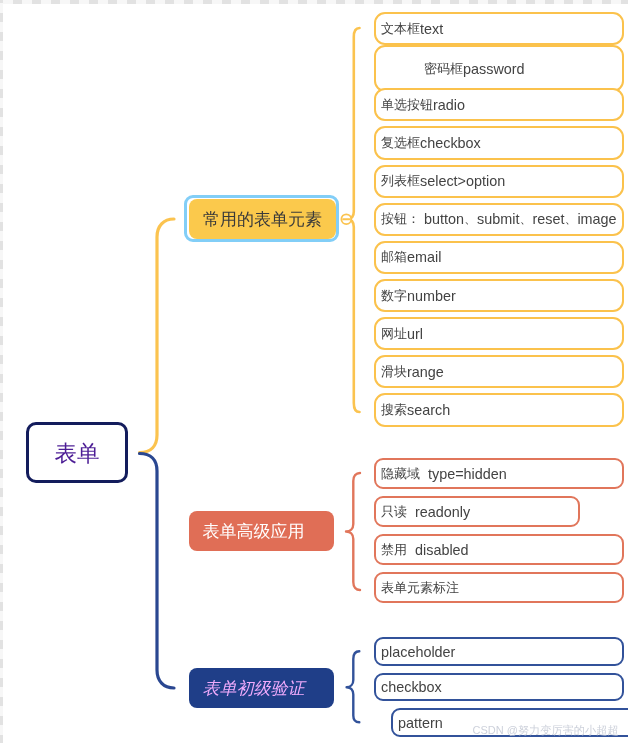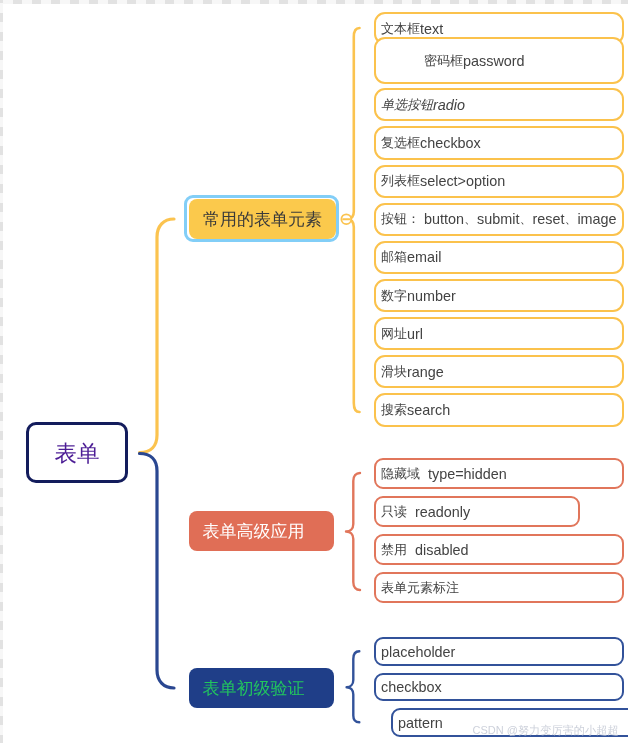--- a/index.html
+++ b/index.html
@@ -23,21 +23,21 @@
   .wm .cjk{font-size:11.2px;}
   .leaf.g1{border-color:#FBC24C;border-radius:11px;}
   .leaf.g2{border-color:#E1765B;}
   .leaf.g3{border-color:#32529A;}
   .root{border-radius:10px;border:3px solid #131C5C;background:#ffffff;
         color:#4c1d95;font-size:22.5px;justify-content:center;padding-top:2px;}
   .branch{border-radius:8px;justify-content:center;font-size:17px;}
   .branch.off{justify-content:flex-start;padding-left:13.5px;}
   .b1{background:#FBC94C;color:#3a3a3a;}
   .b2{background:#E06E56;color:#ffffff;}
-  .b3{background:#1F3E88;color:#22c55e;}
+  .b3{background:#1F3E88;color:#f0abfc;font-style:italic;}
   .sel{position:absolute;border:3px solid #82CEF7;border-radius:9px;box-sizing:border-box;}
   .wm{position:absolute;color:#cdd1db;font-size:11px;white-space:nowrap;letter-spacing:0px;}
 </style>
 </head>
 <body>
 
 <div id="canvas">
   <svg class="links" viewBox="0 0 628 743">
     <g fill="none" stroke-linecap="round" stroke-linejoin="round">
 
@@ -69,22 +69,22 @@
   <div class="node branch b1" style="left:189px;top:199px;width:147px;height:40px;">
     <span>常用的表单元素</span>
   </div>
 
   <div class="node branch b3 off" style="left:189px;top:668px;width:145px;height:40px;">
     <span>表单初级验证</span>
   </div>
 
   <div id="leaves">
       <div class="node leaf g1" style="left: 374px; top: 12px; width: 250px; height: 33.2px;"><span class="cjk">文本框</span>text</div>
-      <div class="node leaf g1" style="left: 374px; top: 37px; width: 250px; height: 47px; padding-left: 48px;"><span class="cjk">密码框</span>password</div>
-      <div class="node leaf g1" style="left: 374px; top: 88.28px; width: 250px; height: 33.2px; font-style: italic;"><span class="cjk">单选按钮</span>radio</div>
+      <div class="node leaf g1" style="left: 374px; top: 45px; width: 250px; height: 47px; padding-left: 48px;"><span class="cjk">密码框</span>password</div>
+      <div class="node leaf g1" style="left: 374px; top: 88.28px; width: 250px; height: 33.2px;"><span class="cjk">单选按钮</span>radio</div>
       <div class="node leaf g1" style="left: 374px; top: 126.42px; width: 250px; height: 33.2px;"><span class="cjk">复选框</span>checkbox</div>
       <div class="node leaf g1" style="left: 374px; top: 164.56px; width: 250px; height: 33.2px;"><span class="cjk">列表框</span>select&gt;option</div>
       <div class="node leaf g1" style="left: 374px; top: 202.7px; width: 250px; height: 33.2px;"><span class="cjk">按钮：</span> button<span class="cjk">、</span>submit<span class="cjk">、</span>reset<span class="cjk">、</span>image</div>
       <div class="node leaf g1" style="left: 374px; top: 240.84px; width: 250px; height: 33.2px;"><span class="cjk">邮箱</span>email</div>
       <div class="node leaf g1" style="left: 374px; top: 278.98px; width: 250px; height: 33.2px;"><span class="cjk">数字</span>number</div>
       <div class="node leaf g1" style="left: 374px; top: 317.12px; width: 250px; height: 33.2px;"><span class="cjk">网址</span>url</div>
       <div class="node leaf g1" style="left: 374px; top: 355.26px; width: 250px; height: 33.2px;"><span class="cjk">滑块</span>range</div>
       <div class="node leaf g1" style="left: 374px; top: 393.4px; width: 250px; height: 33.2px;"><span class="cjk">搜索</span>search</div>
       <div class="node leaf g2" style="left: 374px; top: 458.2px; width: 250px; height: 31px;"><span class="cjk">隐藏域</span>  type=hidden</div>
       <div class="node leaf g2" style="left: 374px; top: 496.2px; width: 206px; height: 31px;"><span class="cjk">只读</span>  readonly</div>

